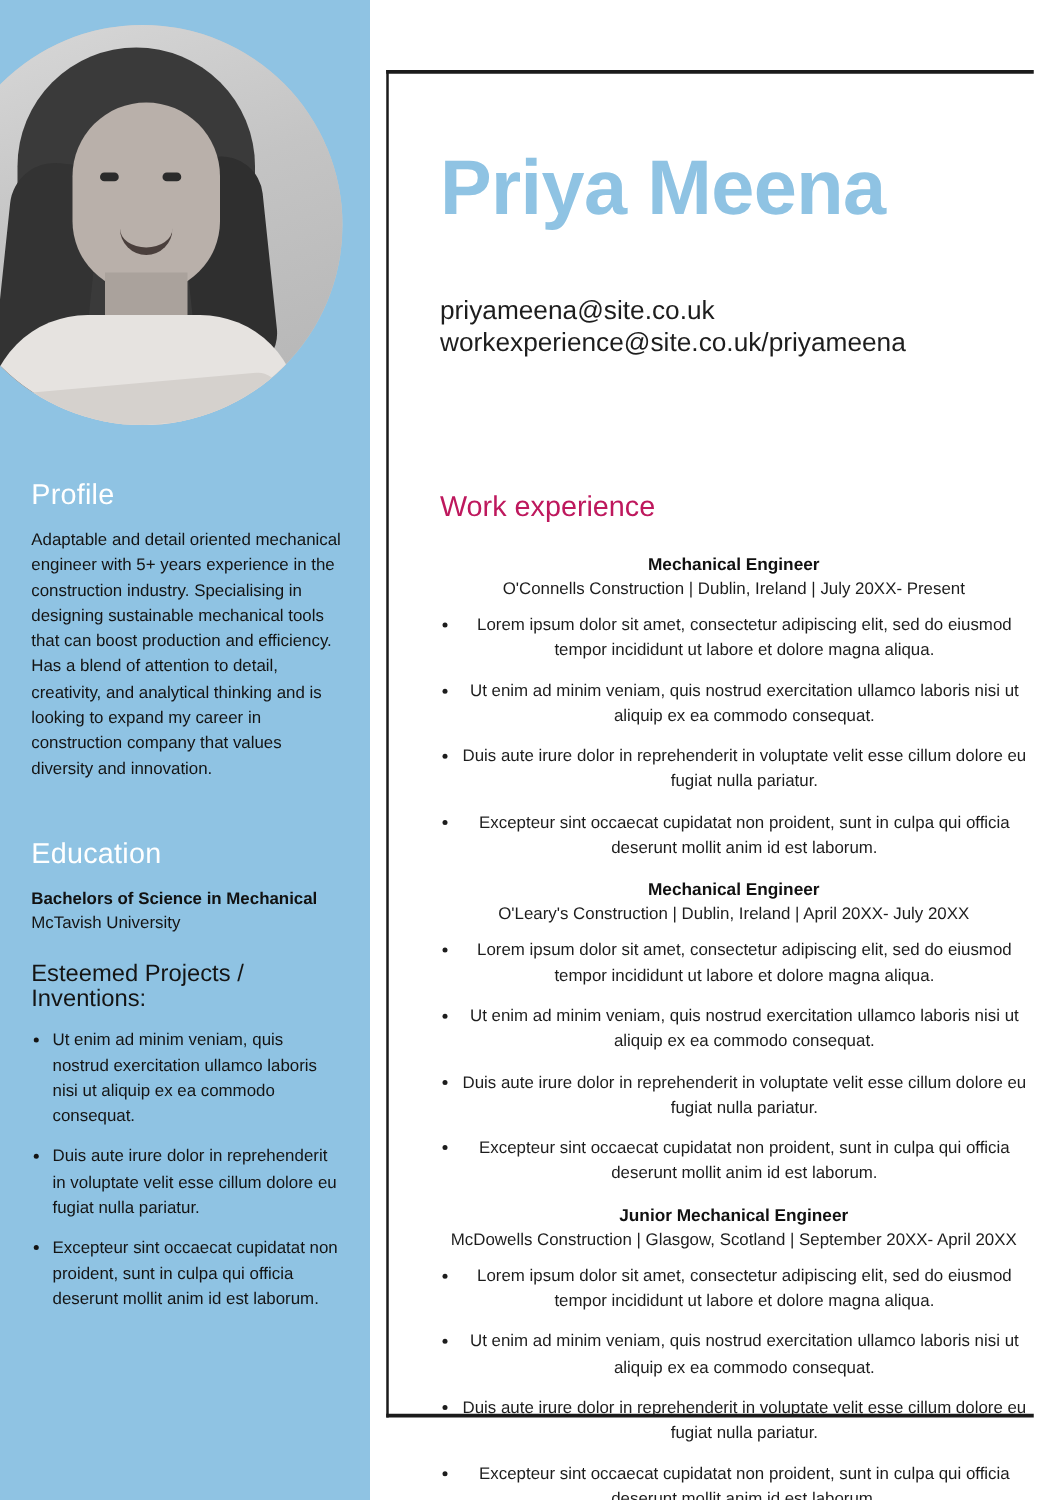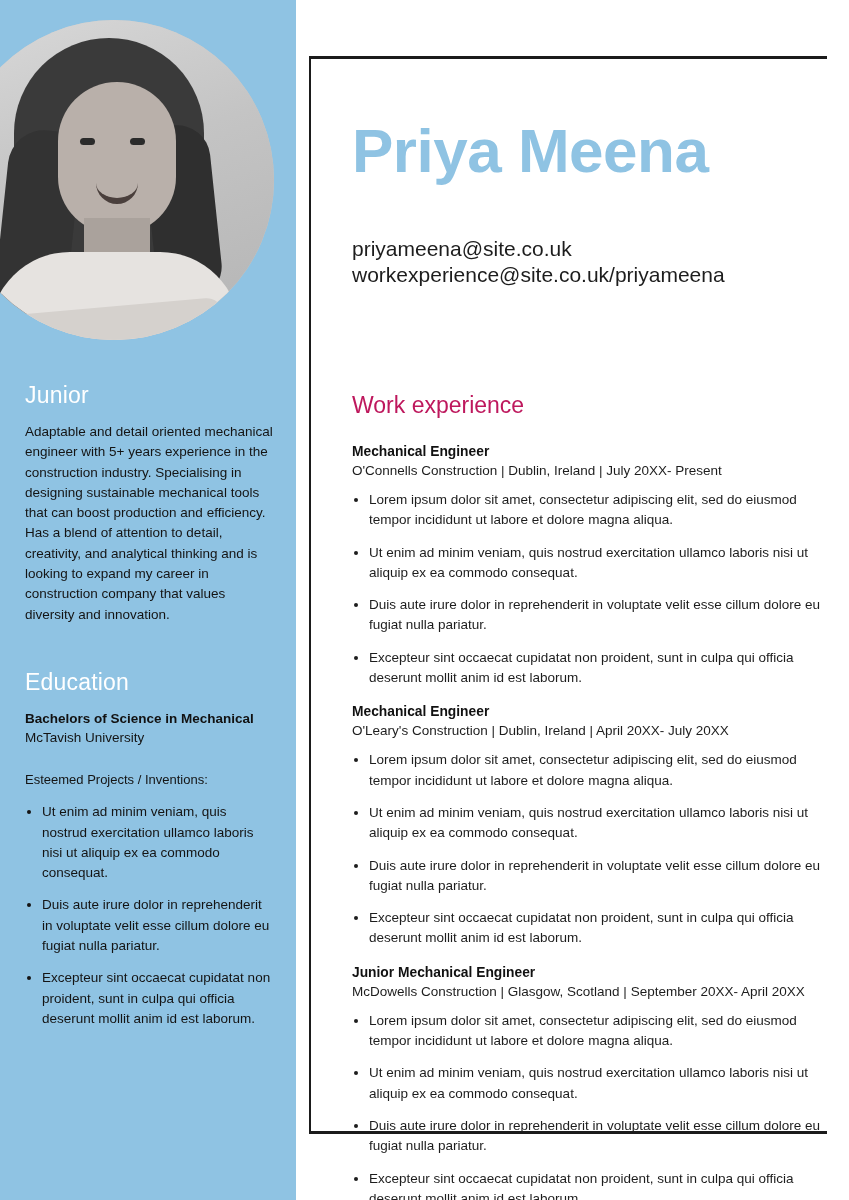--- a/index.html
+++ b/index.html
@@ -167,21 +167,21 @@
     line-height: 19px;
     margin: 0;
   }
   .edu-line {
     font-size: 13.5px;
     line-height: 20.3px;
     color: #141414;
     margin: 0;
   }
   .edu-projects {
-    font-size: 13px;
+    font-size: 19px;
     line-height: 20px;
     color: #141414;
     margin: 22px 0 12px 0;
   }
 
   ul.bullets {
     margin: 0;
     padding-left: 17px;
     list-style: disc;
   }
@@ -258,21 +258,21 @@
     margin: 0;
   }
 
   .jobs {
     position: absolute;
     left: 56px;
     top: 444px;
     width: 470px;
   }
 
-  .job { margin-bottom: 14px; }
+  .job { margin-bottom: 14px; text-align: center; }
   .job-title {
     font-size: 13.8px;
     font-weight: bold;
     color: #111111;
     margin: 0 0 4px 0;
   }
   .job-meta {
     font-size: 13.5px;
     color: #1d1d1d;
     margin: 0 0 12px 0;
@@ -297,21 +297,21 @@
         <div class="p-eye-r"></div>
         <div class="p-smile"></div>
         <div class="p-neck"></div>
         <div class="p-sweater"></div>
         <div class="p-arm"></div>
       </div>
     </div>
 
     <div class="sidebar-content">
 
-      <h2 class="side-heading">Junior</h2>
+      <h2 class="side-heading">Profile</h2>
       <p class="side-para">Adaptable and detail oriented mechanical engineer with 5+ years experience in the construction industry. Specialising in designing sustainable mechanical tools that can boost production and efficiency. Has a blend of attention to detail, creativity, and analytical thinking and is looking to expand my career in construction company that values diversity and innovation.</p>
 
       <div class="edu-block">
         <h2 class="side-heading">Education</h2>
         <p class="edu-title">Bachelors of Science in Mechanical</p>
         <p class="edu-line">McTavish University</p>
         <p class="edu-projects">Esteemed Projects / Inventions:</p>
         <ul class="bullets">
           <li>Ut enim ad minim veniam, quis nostrud exercitation ullamco laboris nisi ut aliquip ex ea commodo consequat.</li>
           <li>Duis aute irure dolor in reprehenderit in voluptate velit esse cillum dolore eu fugiat nulla pariatur.</li>

